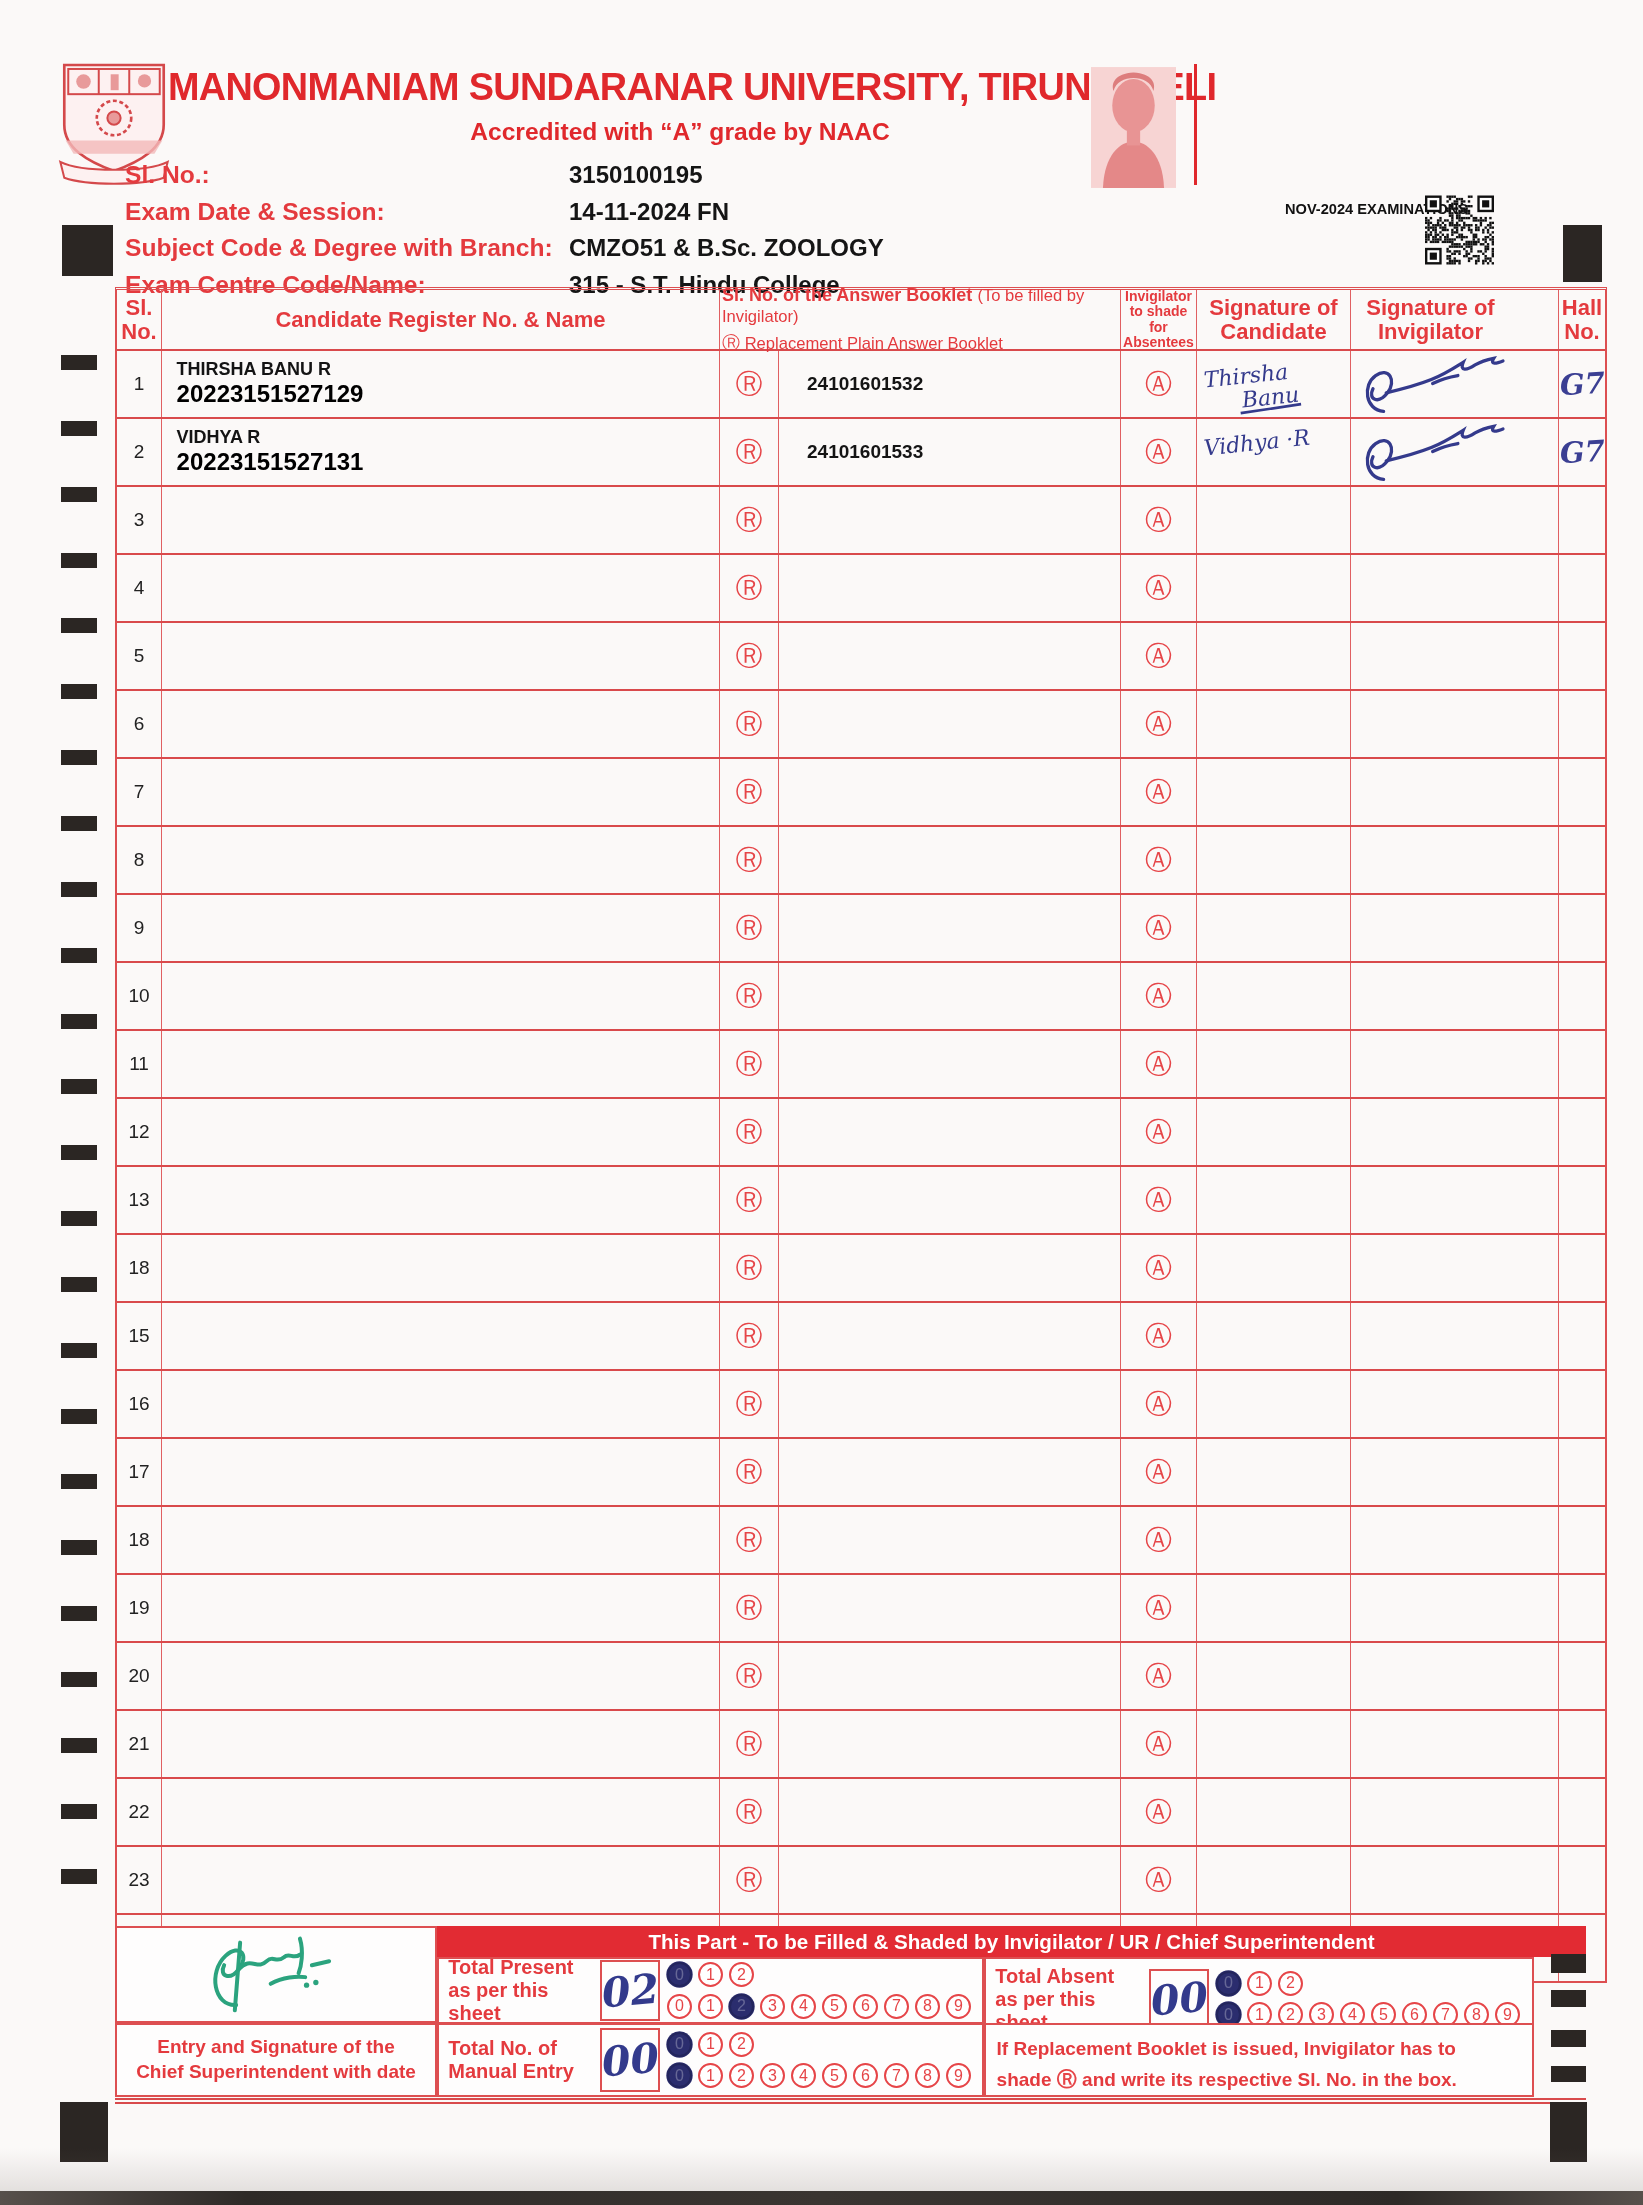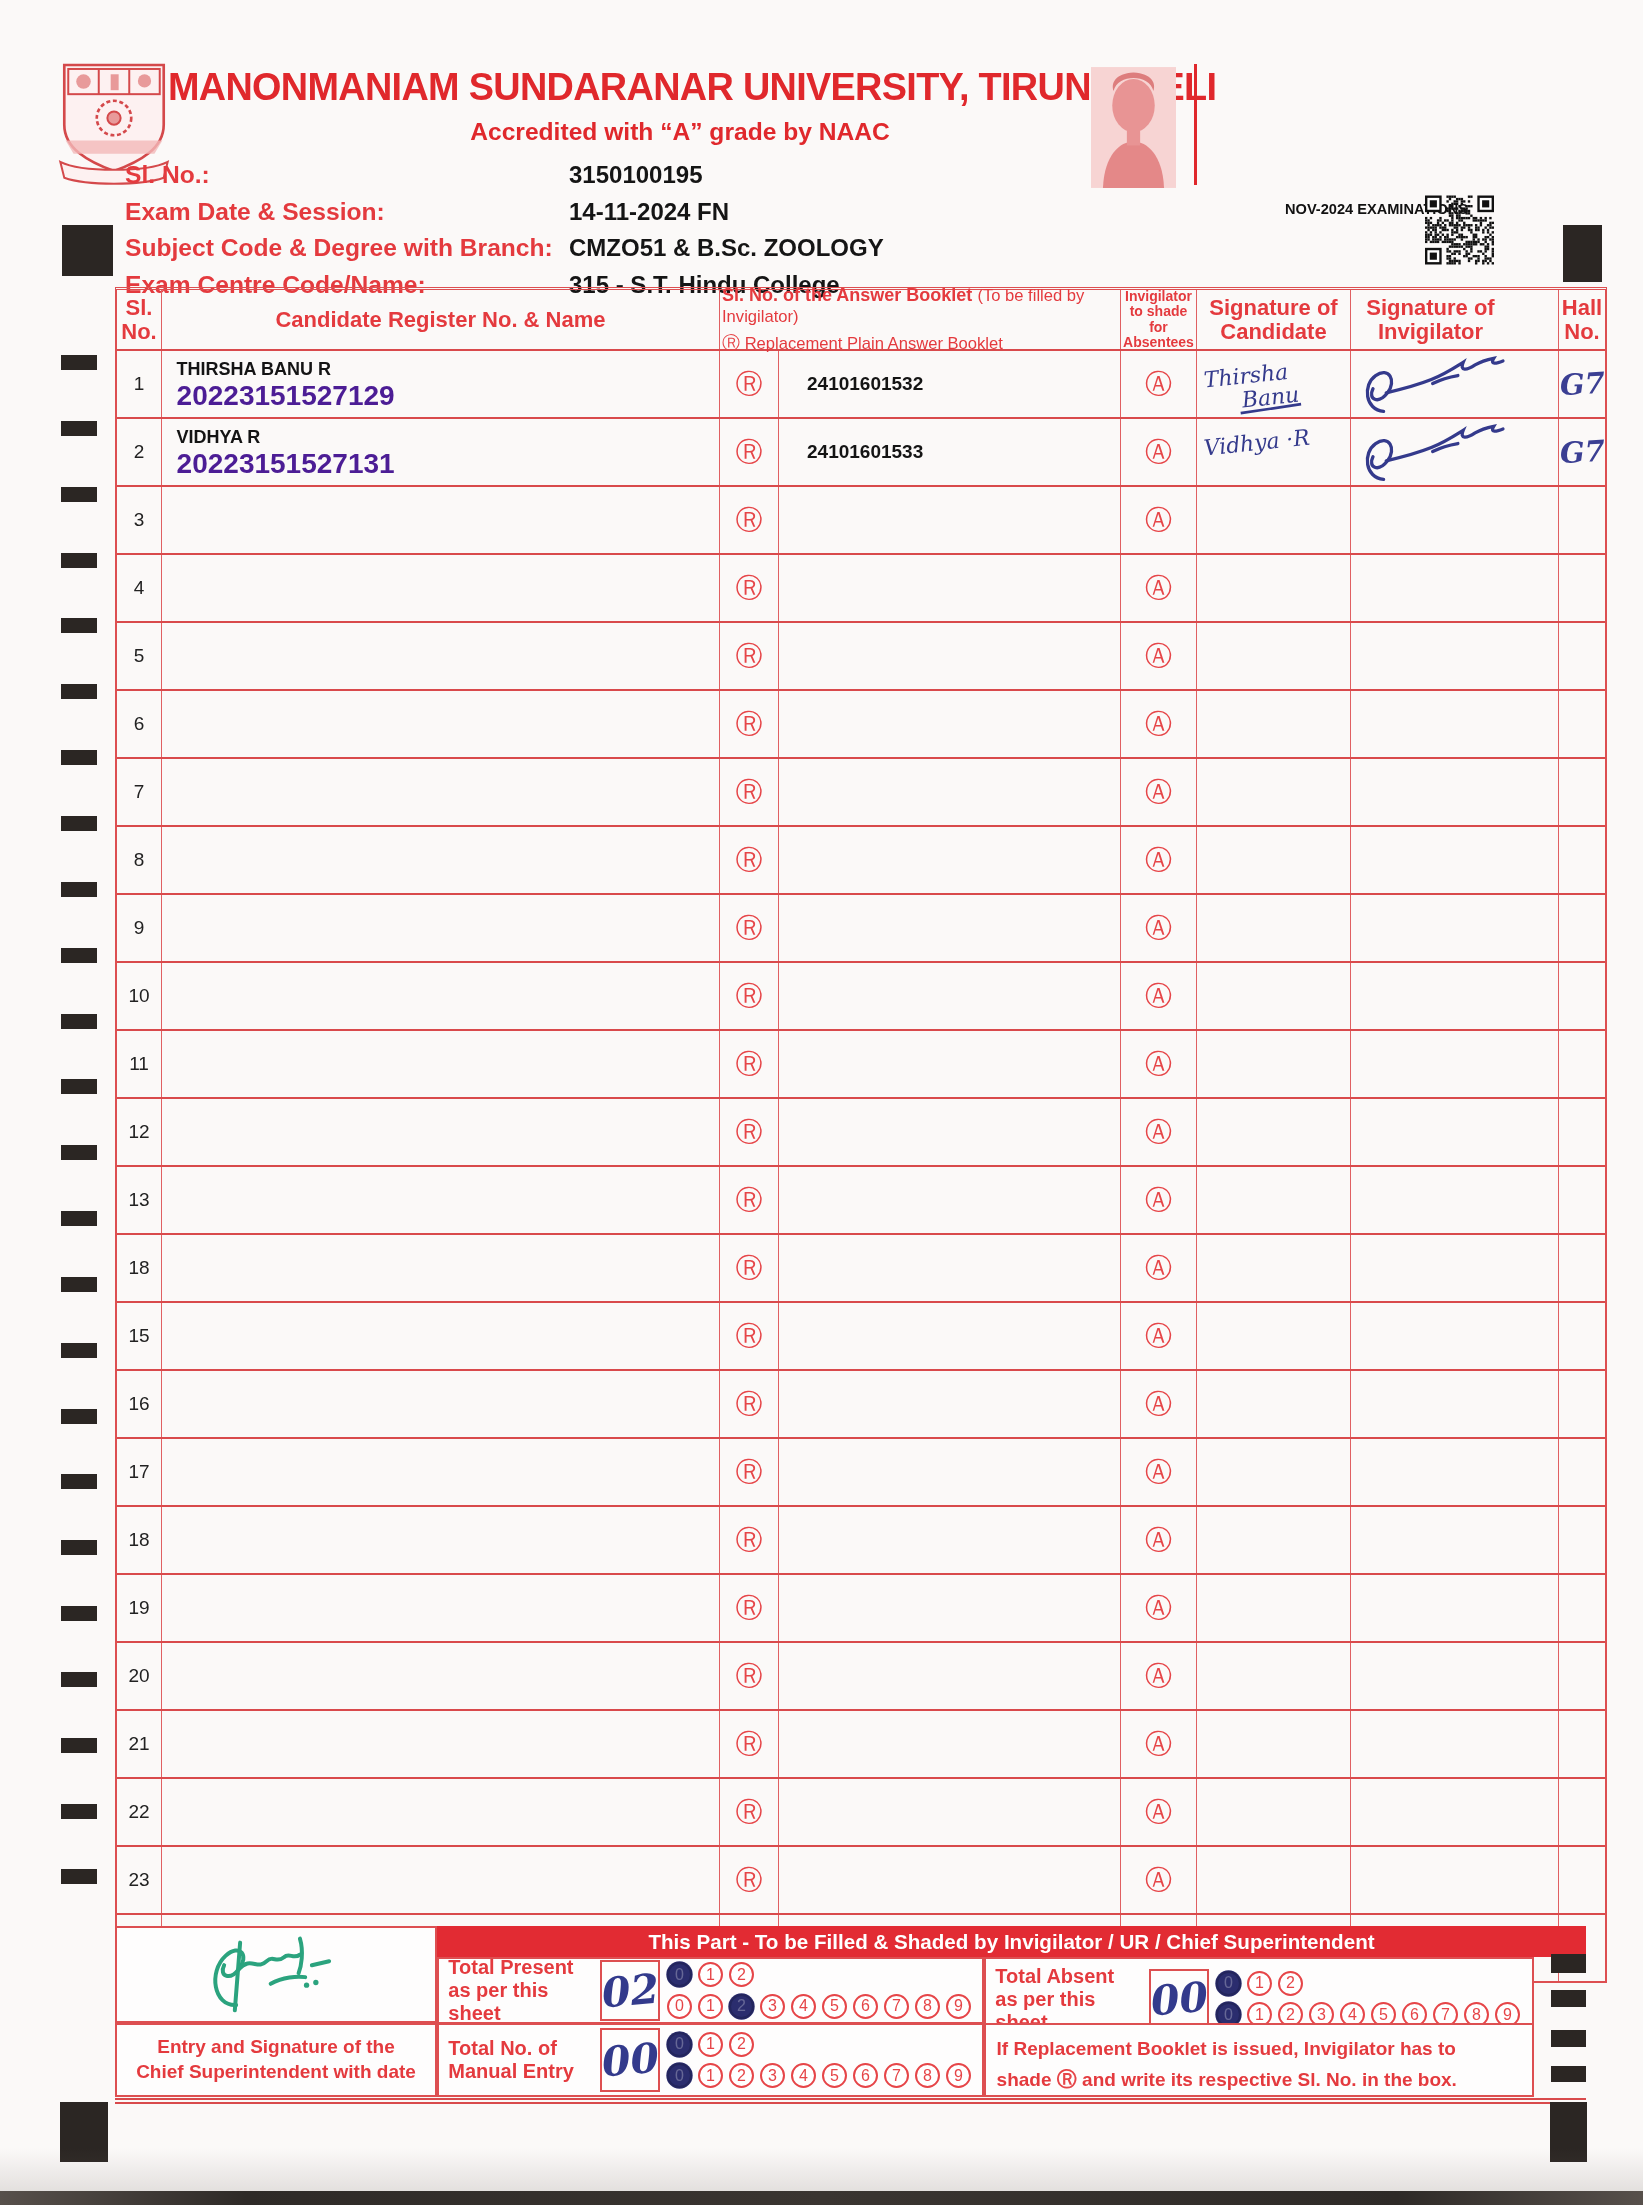--- a/index.html
+++ b/index.html
@@ -39,21 +39,21 @@
   .h-booklet{flex-direction:column;align-items:flex-start !important;justify-content:center;padding-left:2px;text-align:left !important;}
   .h-bk1{font-size:18px;}
   .h-bk1 .lite{font-weight:normal;font-size:16.6px;}
   .h-bk2{font-size:16.6px;font-weight:normal;margin-top:4px;}
   .h-abs{font-size:14px;line-height:1.1;padding:0 1.3px;}
   .rsub{width:58px;flex:none;border-right:1.3px solid #e06062;display:flex;align-items:center;justify-content:center;}
   .bnum{flex:1;display:flex;align-items:center;padding-left:28px;font-size:19px;font-weight:bold;color:#141414;}
   .rglyph,.aglyph{font-size:27px;color:#e64548;font-family:"DejaVu Sans", sans-serif;}
   .slno{font-size:19px;color:#222;}
   .cand-name{position:absolute;left:14.6px;top:8px;font-size:18px;font-weight:bold;color:#141414;}
-  .cand-reg{position:absolute;left:14.6px;top:29px;font-size:28px;font-weight:bold;color:#4c1d95;}
+  .cand-reg{position:absolute;left:14.6px;top:29px;font-size:24px;font-weight:bold;color:#000000;}
   .hallw{font-size:29px;color:#3b3f93;font-family:"DejaVu Serif", serif;font-style:italic;font-weight:bold;transform:rotate(-3deg);}
 
   
   .mark{position:absolute;background:#2b2623;}
 
   
   .footer{position:absolute;left:115px;top:1926px;width:1471px;height:174px;}
   .fbanner{position:absolute;left:322px;top:0;width:1149px;height:31px;background:#e22b33;color:#fff;
            font-size:20.6px;font-weight:bold;display:flex;align-items:center;justify-content:center;}
   .fbox{position:absolute;box-sizing:border-box;border:2px solid #dd4f51;background:#fefdfd;}

